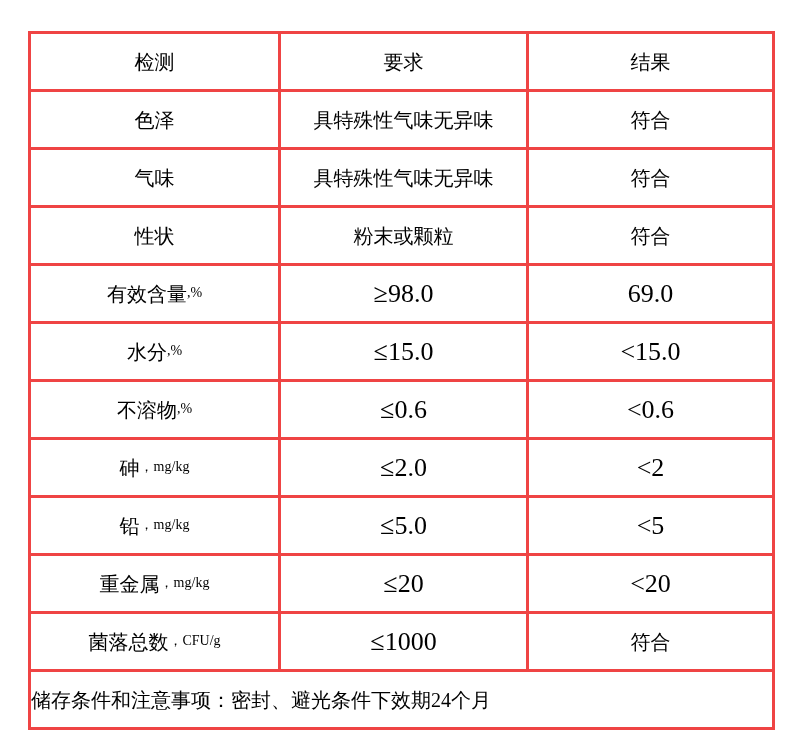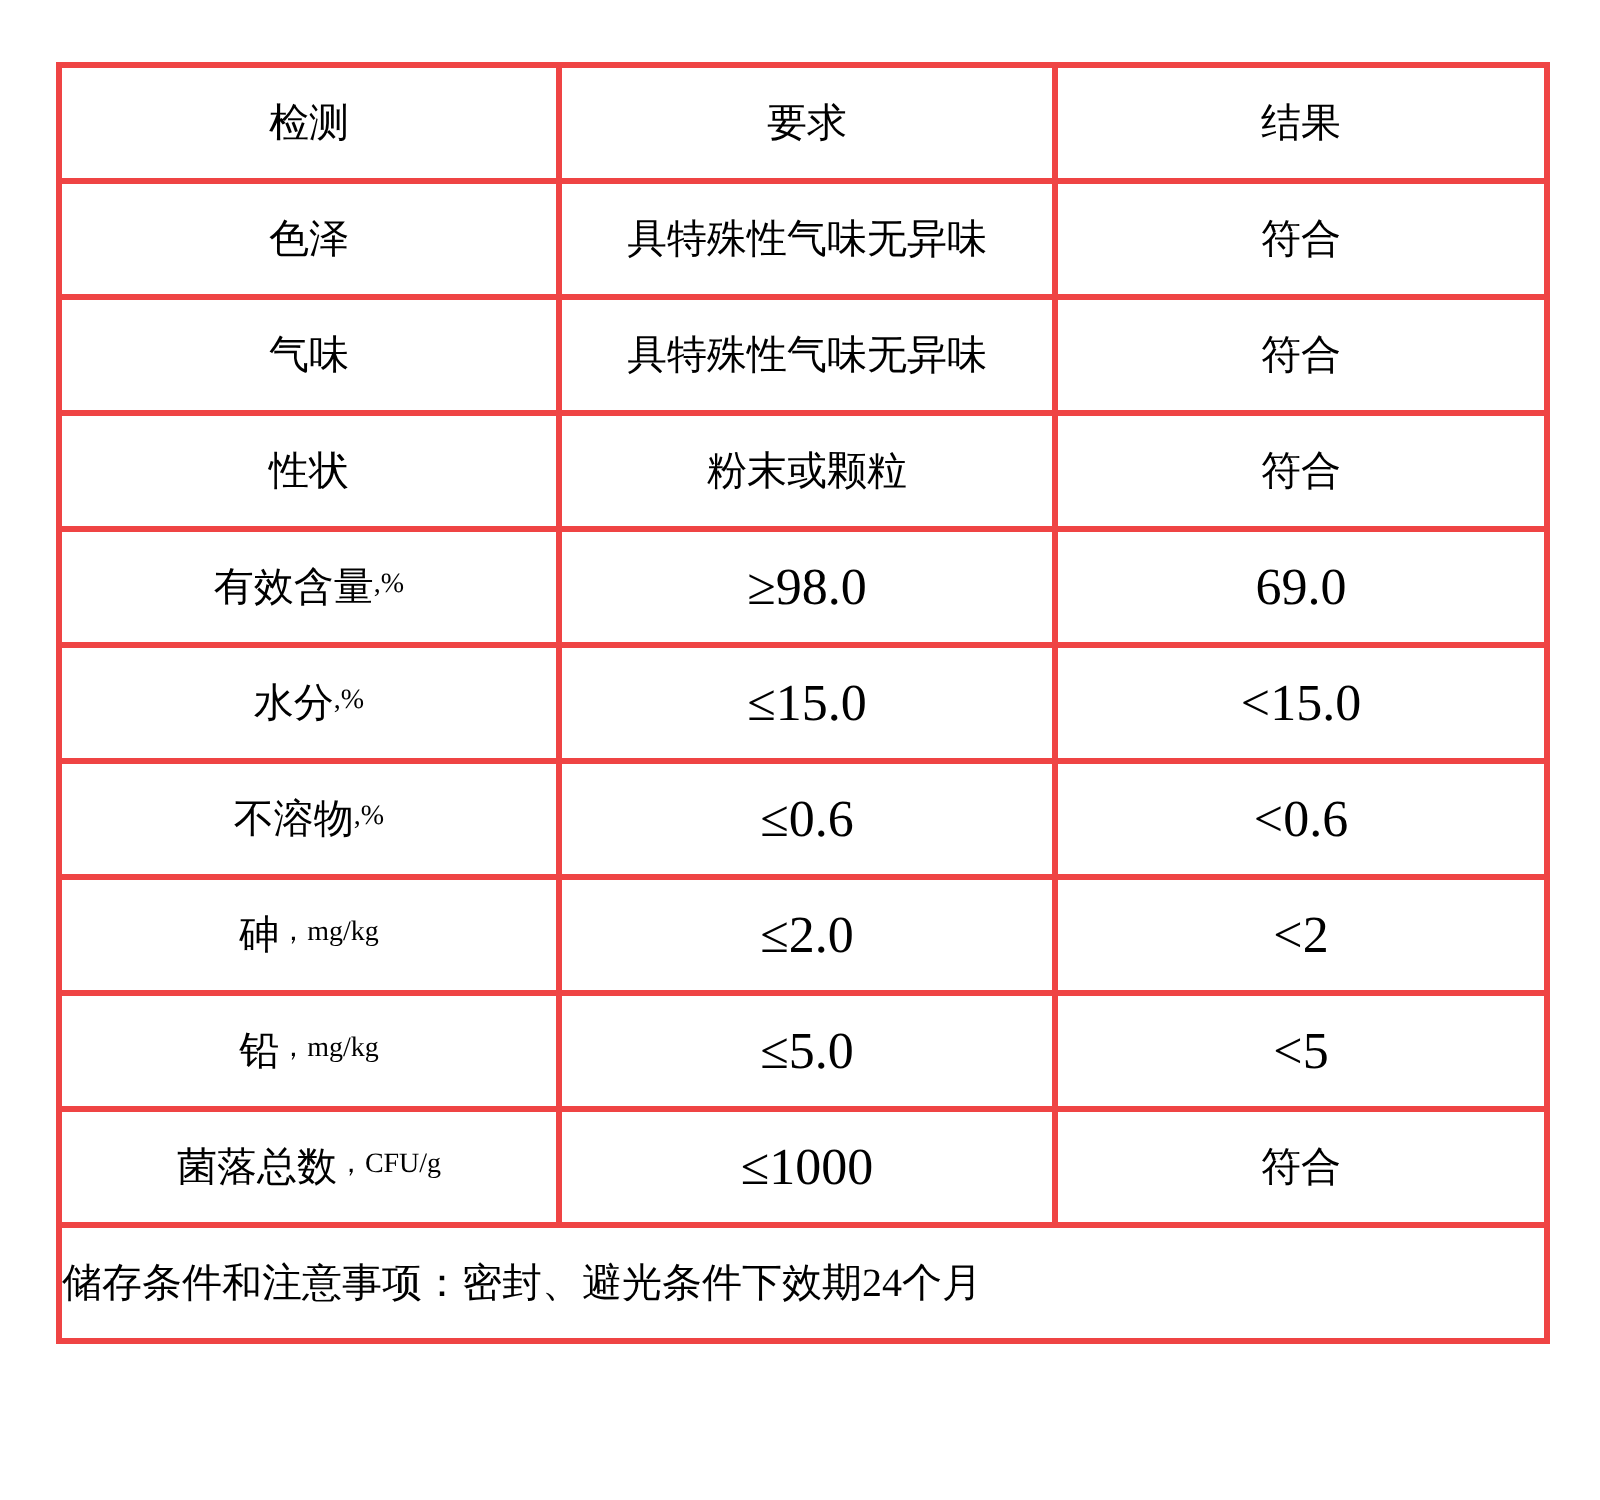--- a/index.html
+++ b/index.html
@@ -211,20 +211,34 @@
               </div>
           </td>
           <td>
             <div class="cell-inner num">≤5.0</div>
           </td>
           <td>
             <div class="cell-inner num">&lt;5</div>
           </td>
         </tr>
 
+        <tr>
+          <td>
+            <div class="cell-inner">
+                <span>重金属</span>
+                <span class="unit">，mg/kg</span>
+              </div>
+          </td>
+          <td>
+            <div class="cell-inner num">≤20</div>
+          </td>
+          <td>
+            <div class="cell-inner num">&lt;20</div>
+          </td>
+        </tr>
 
         <tr>
           <td>
             <div class="cell-inner">
                 <span>菌落总数</span>
                 <span class="unit">，CFU/g</span>
               </div>
           </td>
           <td>
             <div class="cell-inner num">≤1000</div>

